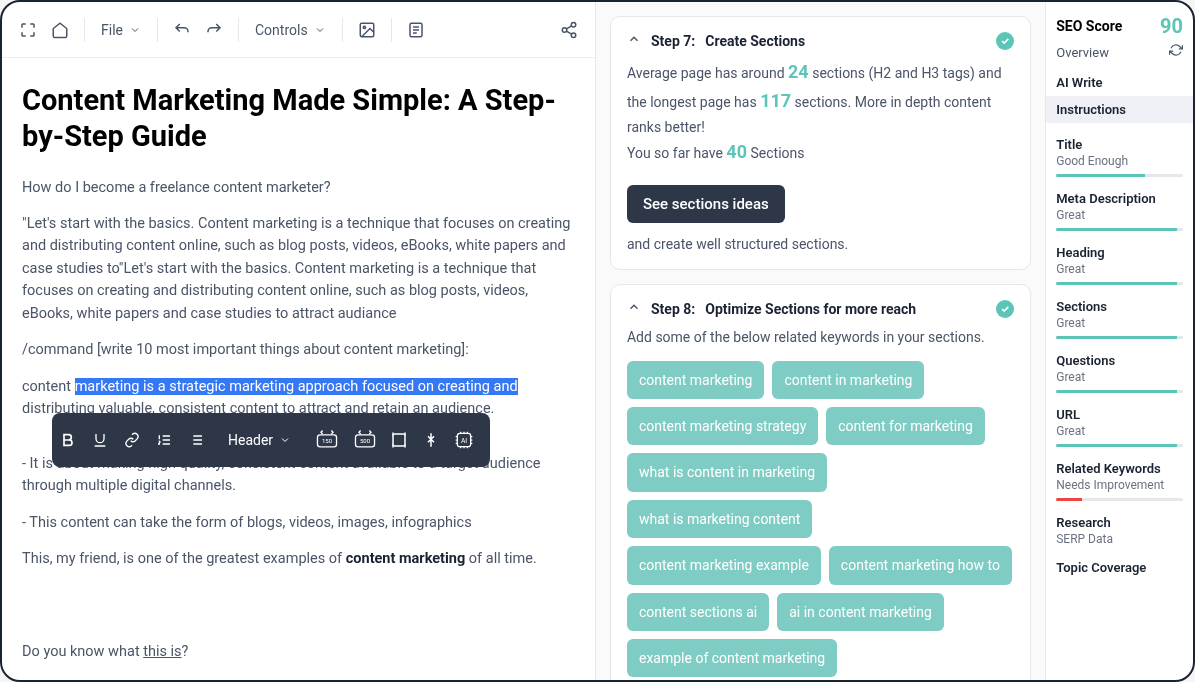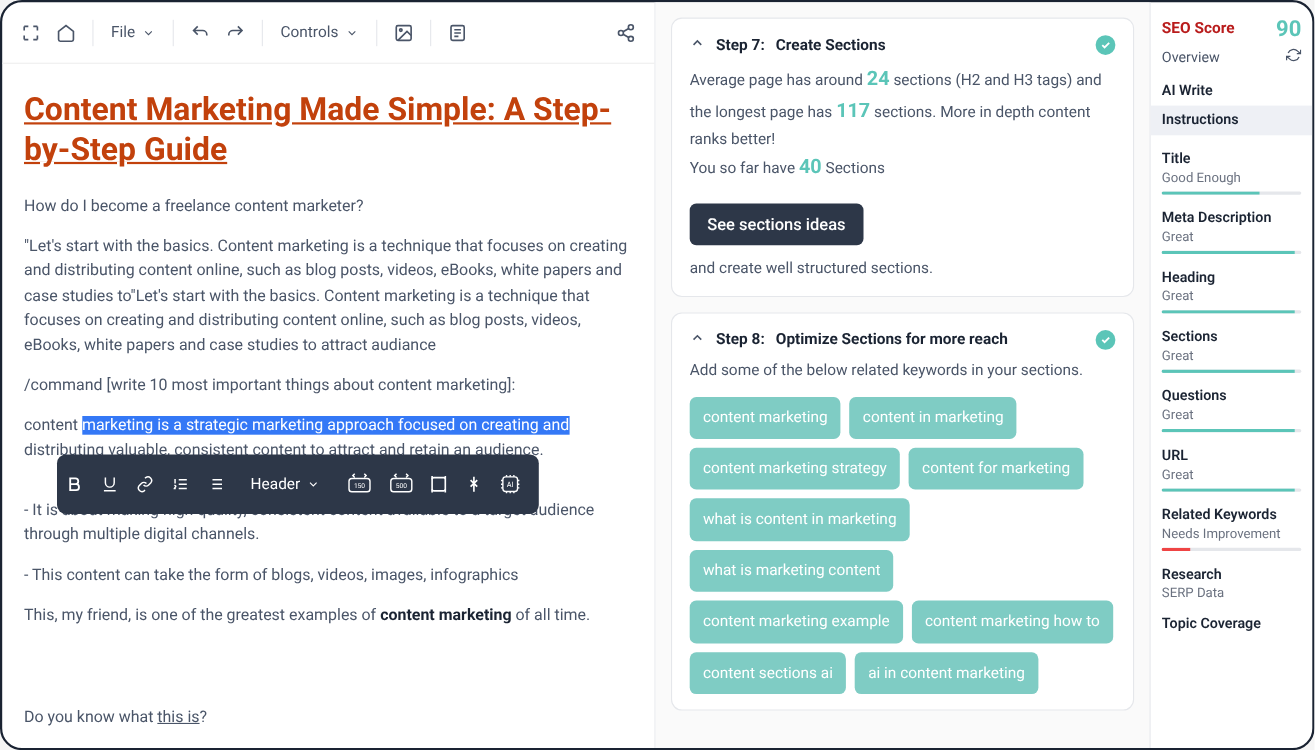--- a/index.html
+++ b/index.html
@@ -8,41 +8,41 @@
 .editor-col { width: 595px; display: flex; flex-direction: column; border-right: 1px solid #e5e7eb; }
 .guide-col { width: 450px; padding: 0; overflow-y: auto; background: #fafafa; }
 .sidebar-col { width: 148px; padding: 12px 10px; border-left: 1px solid #e5e7eb; overflow-y: auto; }
 
 .toolbar { height: 56px; display: flex; align-items: center; padding: 0 14px; gap: 8px; border-bottom: 1px solid #eee; }
 .toolbar .tb-btn { width: 24px; height: 24px; display: flex; align-items: center; justify-content: center; color: #4a5568; cursor: pointer; }
 .toolbar .sep { width: 1px; height: 24px; background: #e5e7eb; margin: 0 4px; }
 .toolbar .menu { display: flex; align-items: center; gap: 6px; color: #4a5568; font-size: 14px; cursor: pointer; padding: 4px; }
 
 .editor-body { padding: 24px 20px 20px 20px; overflow-y: auto; flex: 1; color: #2d3748; position: relative; }
-.editor-body h1 { font-size: 29px; font-weight: 700; color: #c2410c; line-height: 1.25; margin-bottom: 22px; text-decoration: underline; }
+.editor-body h1 { font-size: 29px; font-weight: 700; color: #000000; line-height: 1.25; margin-bottom: 22px; }
 .editor-body p { font-size: 14.5px; line-height: 1.55; margin-bottom: 14px; color: #4a5568; }
 .sel { background: #3478f6; color: #fff; }
 .float-tb { position: absolute; left: 50px; top: 355px; background: #2d3748; border-radius: 8px; display: flex; align-items: center; height: 54px; padding: 0 8px; gap: 4px; }
 .float-tb .ft-btn { width: 28px; height: 28px; display: flex; align-items: center; justify-content: flex-start; color: #fff; cursor: pointer; border-radius: 4px; }
 .float-tb .ft-sel { display: flex; align-items: center; gap: 6px; color: #fff; font-size: 14px; padding: 0 8px; cursor: pointer; min-width:90px;}
 .float-tb svg { stroke: #fff; }
 
 .step-card { background: #fff; border: 1px solid #e5e7eb; border-radius: 10px; margin: 14px; padding: 14px 16px; }
 .step-head { display: flex; align-items: center; gap: 10px; margin-bottom: 8px; }
 .step-head .chev { cursor: pointer; color: #4a5568; }
 .step-head .label { font-size: 14px; font-weight: 700; color: #1a2332; }
 .step-head .check { margin-left: auto; width: 18px; height: 18px; background: #5bc5b8; border-radius: 50%; display:flex;align-items:center;justify-content:center; }
 .step-body { font-size: 14px; color: #4a5568; line-height: 1.6; }
 .big-num { color: #5bc5b8; font-weight: 700; font-size: 18px; }
 .btn-dark { background: #2d3748; color: #fff; border: none; padding: 10px 16px; border-radius: 6px; font-size: 15px; font-weight: 500; cursor: pointer; margin-top: 10px; }
 .tags { display: flex; flex-wrap: wrap; gap: 8px; margin-top: 12px; }
 .tag { background: #7fccc4; color: #fff; padding: 8px 12px; border-radius: 6px; font-size: 14px; cursor: pointer; }
 
 .sb-row { display: flex; align-items: center; justify-content: space-between; margin-bottom: 4px; }
-.sb-title { font-weight: 700; font-size: 14px; color: #b91c1c; text-align: right; }
+.sb-title { font-weight: 700; font-size: 14px; color: #000000; text-align: right; }
 .sb-score { color: #5bc5b8; font-weight: 700; font-size: 20px; }
 .sb-item { margin-top: 14px; }
 .sb-item .name { font-weight: 600; font-size: 13px; color: #1a2332; }
 .sb-item .status { font-size: 12px; color: #6b7280; margin-top: 2px; }
 .sb-bar { height: 3px; background: #e5e7eb; border-radius: 2px; margin-top: 6px; overflow: hidden; }
 .sb-bar .fill { height: 100%; background: #5bc5b8; }
 .sb-bar .fill.red { background: #ef4444; }
 .sb-link { font-size: 13px; color: #4a5568; margin-top: 2px; cursor: pointer; }
 .sb-active { background: #eef0f5; margin: 6px -10px 0 -10px; padding: 6px 10px; font-weight: 600; font-size: 13px; color: #1a2332; }
 .underline { text-decoration: underline; }
@@ -251,20 +251,21 @@
             <div class="tag">content marketing</div>
             <div class="tag">content in marketing</div>
             <div class="tag">content marketing strategy</div>
             <div class="tag">content for marketing</div>
             <div class="tag">what is content in marketing</div>
             <div class="tag">what is marketing content</div>
             <div class="tag">content marketing example</div>
             <div class="tag">content marketing how to</div>
             <div class="tag">content sections ai</div>
             <div class="tag">ai in content marketing</div>
+            <div class="tag">example of content marketing</div>
           </div>
       </div>
     </div>
   </div>
 
   <div class="sidebar-col">
     <div class="sb-row">
       <span class="sb-title">SEO Score</span>
       <span class="sb-score">90</span>
     </div>

